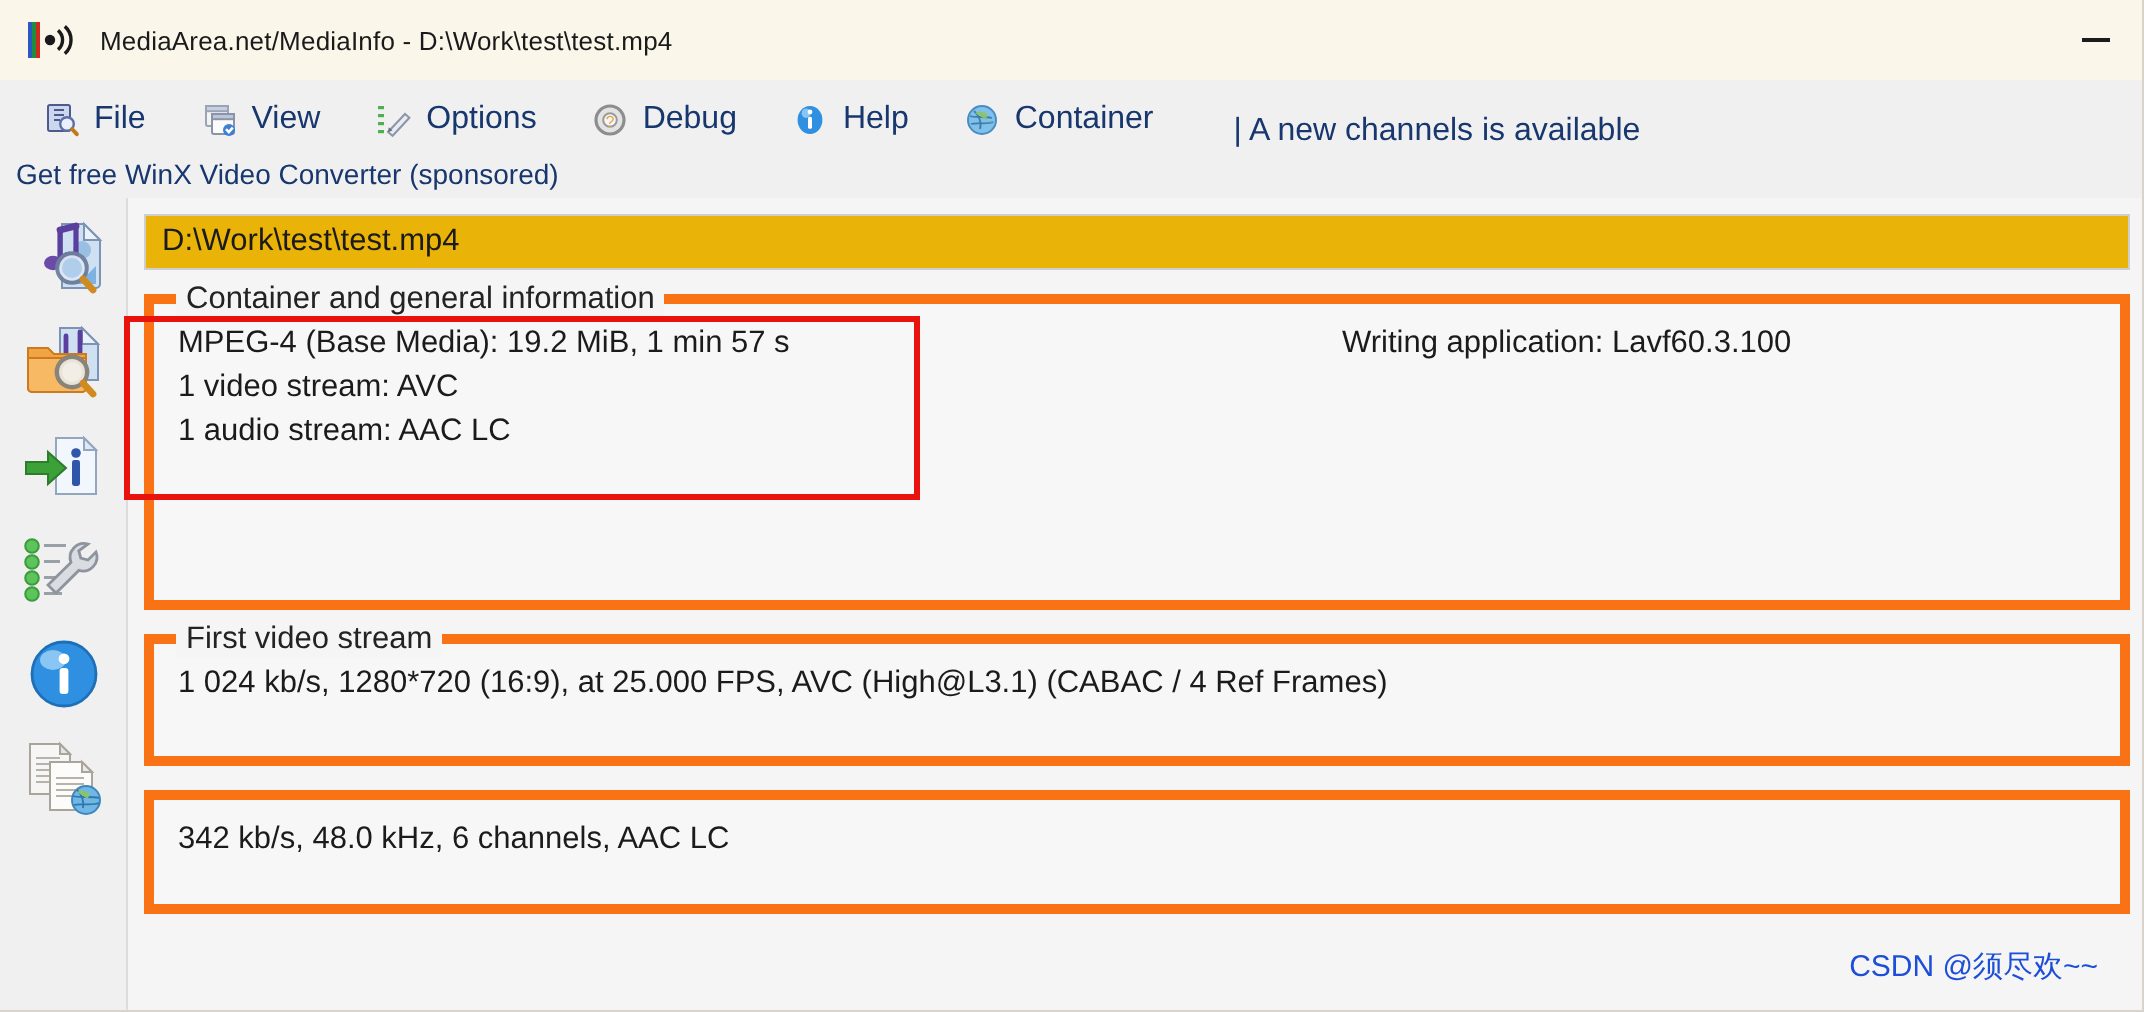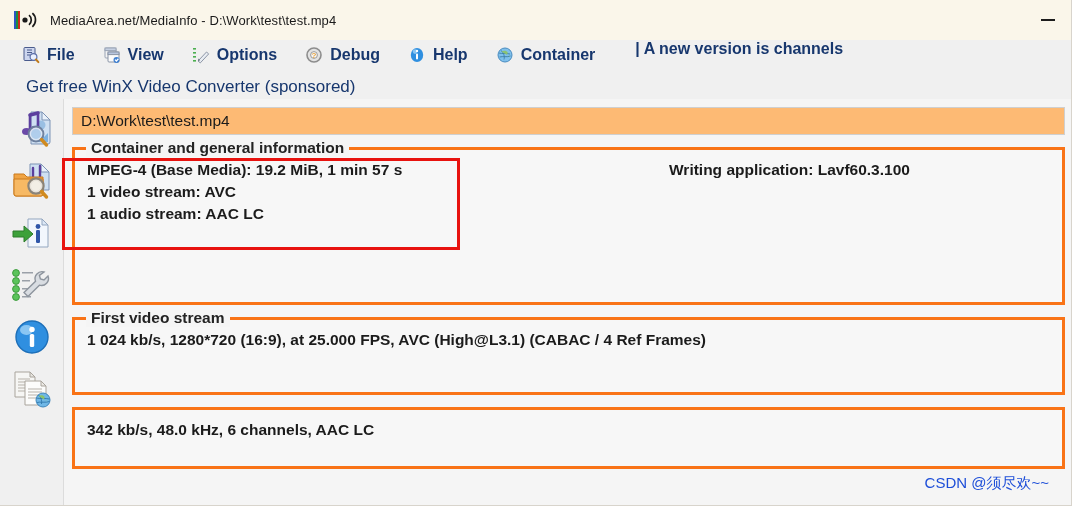--- a/index.html
+++ b/index.html
@@ -65,49 +65,48 @@
   }
   .win-btn .dash {
     width: 14px; height: 2px; background: #1c1c1c; display: block;
   }
 
   
   .menubar {
     height: 35px;
     background: #f0f0f0;
     display: flex;
-    align-items: flex-start;
+    align-items: flex-end;
     padding-left: 8px;
     box-sizing: border-box;
     font-size: 16px;
     color: #17376e;
-    font-weight: bold;
   }
   .menu-item {
     display: flex; align-items: center;
     padding: 0 14px;
     height: 30px;
     white-space: nowrap;
   }
   .menu-item .mi-ico { margin-right: 7px; display:flex; align-items:center; flex:none;}
   .menu-label { color: #17376e; }
   .newver {
     margin-left: 26px;
     color: #17376e;
     font-size: 16px;
     white-space: nowrap;
   }
 
   
   .sponsored {
     height: 24px;
     background: #f0f0f0;
-    padding-left: 26px;
-    box-sizing: border-box;
-    font-size: 17px;
+    padding-left: 8px;
+    box-sizing: border-box;
+    font-size: 14px;
     color: #17376e;
     display: flex;
     align-items: center;
   }
 
   
   .body-area {
     display: flex;
     height: 407px;
     background: #f0f0f0;
@@ -130,58 +129,57 @@
     flex: 1;
     background: #f5f5f5;
     padding: 6px 4px 0 6px;
     box-sizing: border-box;
     position: relative;
   }
 
   
   .path-field {
     height: 28px;
-    background: #fdba74;
+    background: #eab308;
     border: 1px solid #cfcfcf;
     box-sizing: border-box;
     display: flex;
     align-items: center;
     padding-left: 8px;
     font-size: 15.5px;
     color: #1b1b1b;
     margin: 2px 2px 0 2px;
   }
 
   
   .group {
     position: relative;
-    border: 3px solid #f97316;
+    border: 5px solid #f97316;
     background: #f7f7f7;
     margin: 12px 2px 0 2px;
     box-sizing: border-box;
-    font-weight: bold;
   }
   .group > .legend {
     position: absolute;
     top: -11px; left: 11px;
     background: #f5f5f5;
     padding: 0 5px;
     font-size: 15.5px;
     color: #232323;
     white-space: nowrap;
   }
   .group-body {
     padding: 9px 12px 10px 12px;
     font-size: 15.5px;
     color: #1b1b1b;
     line-height: 1.42;
     gap: 12px;
   }
   .g-container { height: 158px; }
-  .g-video { height: 78px; }
+  .g-video { height: 66px; }
   .g-audio { height: 62px; }
 
   .two-col { display: flex; }
   .col-left { width: 570px; flex: none; }
   .col-right { flex: 1; }
   .info-line { white-space: nowrap; }
 
   
   .red-box {
     position: absolute;
@@ -304,21 +302,21 @@
         <svg width="18" height="18" viewBox="0 0 18 18">
           <circle cx="9" cy="9" r="7" fill="#7fc0ec" stroke="#4a8cc0"></circle>
           <path d="M3 7c3 1 7 0 11 1M3.5 11c3.5-1 7.5 0.5 11-1" stroke="#3d7fa8" stroke-width="0.9" fill="none"></path>
           <path d="M5 4.5c2.5 2 4 6 3 9" stroke="#3d7fa8" stroke-width="0.9" fill="none"></path>
           <path d="M5.5 5.5c1.8-1 4.5-1.2 6 0.6.8 1-1 2-0.3 3 .8 1 2.5.3 3 1.8" fill="#8cc36a" opacity="0.95"></path>
         </svg>
       </span>
       <span class="menu-label">Container</span>
     </div>
 
-    <div class="newver">| A new version is channels</div>
+    <div class="newver">| A new channels is available</div>
   </div>
 
   <div class="sponsored">Get free WinX Video Converter (sponsored)</div>
 
   <div class="body-area">
 
     <div class="sidebar">
 
       <div class="side-btn">
         <span>

